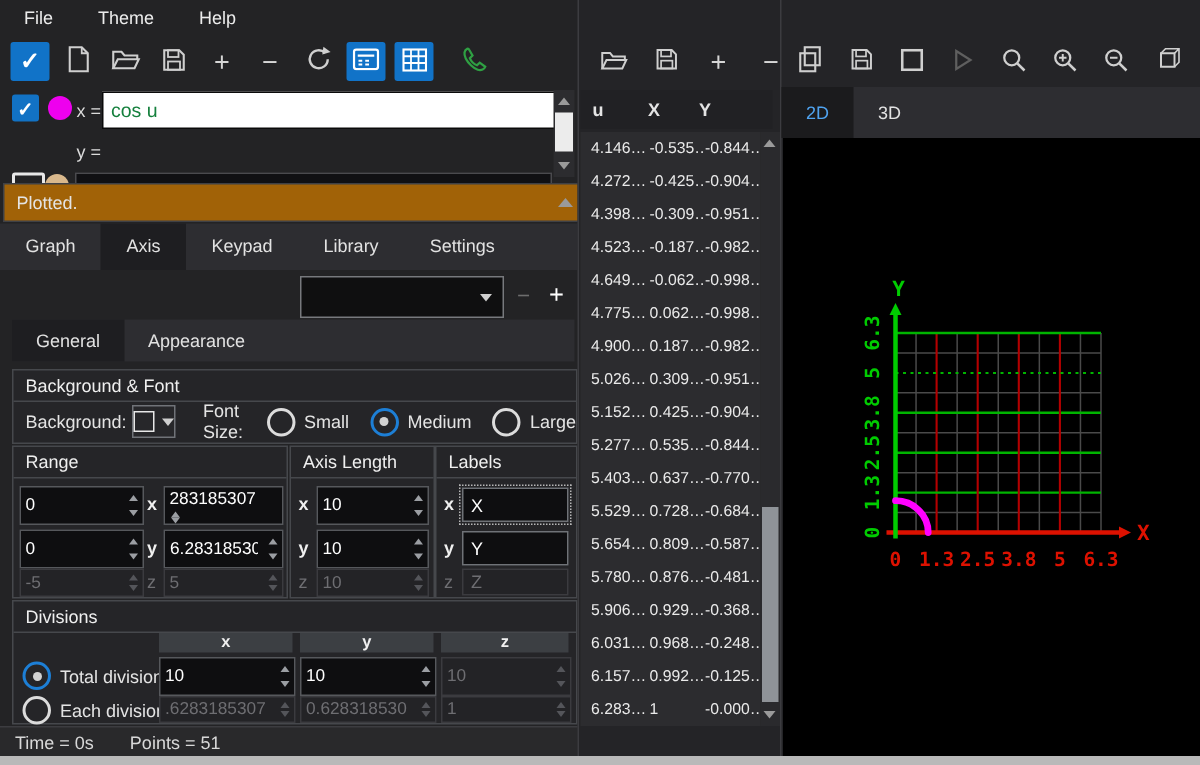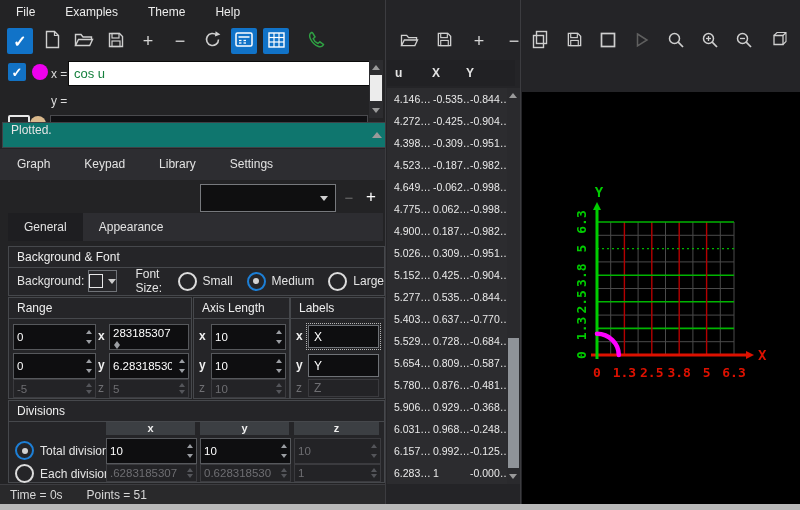--- a/index.html
+++ b/index.html
@@ -27,22 +27,22 @@
   .cb{position:absolute;left:8px;width:18px;height:18px;background:#1272c4;border-radius:2px;
       display:flex;align-items:center;justify-content:center;}
   .cb.empty{background:transparent;border:2px solid #e8e8e8;}
   .dot{position:absolute;width:16px;height:16px;border-radius:50%;}
   #eq-scrollbar{position:absolute;left:369px;top:2px;width:14px;height:58px;background:#2c2c2f;}
   #eq-scrollbar .thumb{position:absolute;left:1px;top:15px;width:12px;height:26px;background:#ececec;}
   .sb-arrow{position:absolute;left:3px;width:0;height:0;border-left:4px solid transparent;border-right:4px solid transparent;}
   .sb-up{top:5px;border-bottom:5px solid #9a9a9a;}
   .sb-down{bottom:5px;border-top:5px solid #9a9a9a;}
   
-  #plotted-bar{position:absolute;left:2px;top:122px;width:381px;height:24px;background:#0f766e;
-               border:1px solid #3f4146;display:flex;align-items:flex-start;padding-left:8px;}
+  #plotted-bar{position:absolute;left:2px;top:122px;width:381px;height:24px;background:#a16207;
+               border:1px solid #3f4146;display:flex;align-items:center;padding-left:8px;}
   .chev-up{position:absolute;right:10px;top:9px;width:0;height:0;border-left:5px solid transparent;
            border-right:5px solid transparent;border-bottom:6px solid #9a9a9a;}
   
   .tabbar{position:absolute;background:#2d2d31;display:flex;}
   #main-tabs{left:0;top:149px;width:385px;height:31px;}
   #main-tabs .tab{padding:0 17px;line-height:31px;color:#e2e2e2;}
   #sub-tabs{left:8px;top:213px;width:375px;height:28px;}
   #sub-tabs .tab{padding:0 16px;line-height:28px;color:#e2e2e2;}
   .tab.active{background:#1e1e21;color:#4fa3f0;}
   #view-tabs{left:520px;top:58px;width:280px;height:34px;}
@@ -111,21 +111,20 @@
   #right-panel{position:absolute;left:520px;top:0;width:280px;height:510px;background:#242427;border-left:1px solid #3c3c40;}
   #plot{position:absolute;left:1px;top:92px;width:279px;height:412px;background:#000;}
 </style>
 </head>
 <body>
 
 <div id="window">
 
   <div id="menubar">
       <div class="menu-item">File</div>
-      <div class="menu-item">Examples</div>
       <div class="menu-item">Theme</div>
       <div class="menu-item">Help</div>
     </div>
 
   <div id="toolbar-left" class="toolbar">
     <div class="icon-btn primary">
       <span class="check-glyph">✓</span>
     </div>
     <div class="icon-btn">
       <span><svg width="17" height="19" viewBox="0 0 17 19">
@@ -204,20 +203,21 @@
     </div>
   </div>
 
   <div id="plotted-bar">
     <span>Plotted.</span>
     <i class="chev-up"></i>
   </div>
 
   <div id="main-tabs" class="tabbar">
       <div class="tab">Graph</div>
+      <div class="tab active">Axis</div>
       <div class="tab">Keypad</div>
       <div class="tab">Library</div>
       <div class="tab">Settings</div>
     </div>
 
   <div id="combo-row">
     <div id="combobox">
       <span class="val"></span>
       <i class="tri-dn"></i>
     </div>
@@ -586,20 +586,24 @@
             </svg></span>
       </div>
       <div class="icon-btn" style="width:22px;">
         <span><svg width="19" height="19" viewBox="0 0 19 19">
               <path d="M5 5.5 h9 v9 h-9 z" fill="none" stroke="#cfcfcf" stroke-width="1.3"></path>
               <path d="M5 5.5 L8 2.5 h9 v9 l-3 3 M17 2.5 l-3 3" fill="none" stroke="#cfcfcf" stroke-width="1.1"></path>
             </svg></span>
       </div>
 
     </div>
+    <div id="view-tabs" class="tabbar" style="left:0;">
+        <div class="vtab active">2D</div>
+        <div class="vtab">3D</div>
+      </div>
     <div id="plot">
       <svg id="plot-svg" width="279" height="412">
           <line x1="88.7" y1="263" x2="88.7" y2="130" stroke="#4a4a4a" stroke-width="1"></line>
           <line x1="75" y1="249.7" x2="212" y2="249.7" stroke="#4a4a4a" stroke-width="1"></line>
           <line x1="116.1" y1="263" x2="116.1" y2="130" stroke="#4a4a4a" stroke-width="1"></line>
           <line x1="75" y1="223.1" x2="212" y2="223.1" stroke="#4a4a4a" stroke-width="1"></line>
           <line x1="143.5" y1="263" x2="143.5" y2="130" stroke="#4a4a4a" stroke-width="1"></line>
           <line x1="75" y1="196.5" x2="212" y2="196.5" stroke="#4a4a4a" stroke-width="1"></line>
           <line x1="170.89999999999998" y1="263" x2="170.89999999999998" y2="130" stroke="#4a4a4a" stroke-width="1"></line>
           <line x1="75" y1="169.89999999999998" x2="212" y2="169.89999999999998" stroke="#4a4a4a" stroke-width="1"></line>

